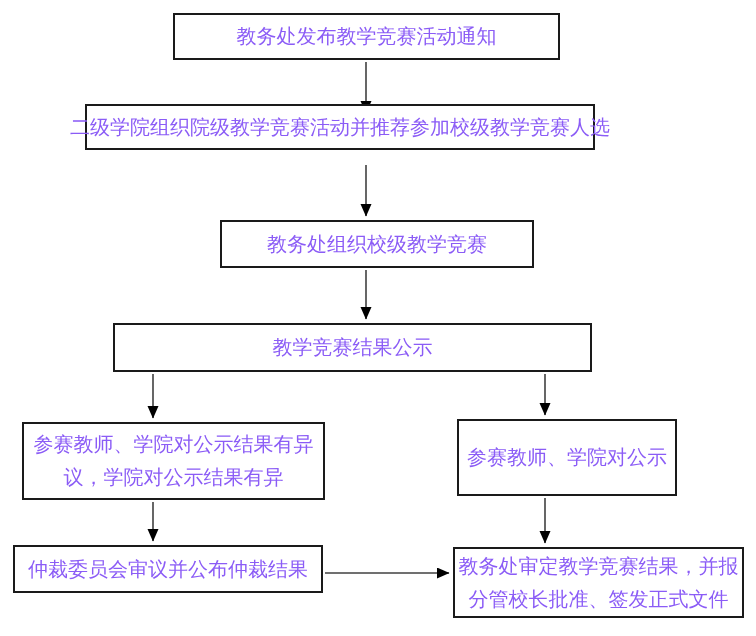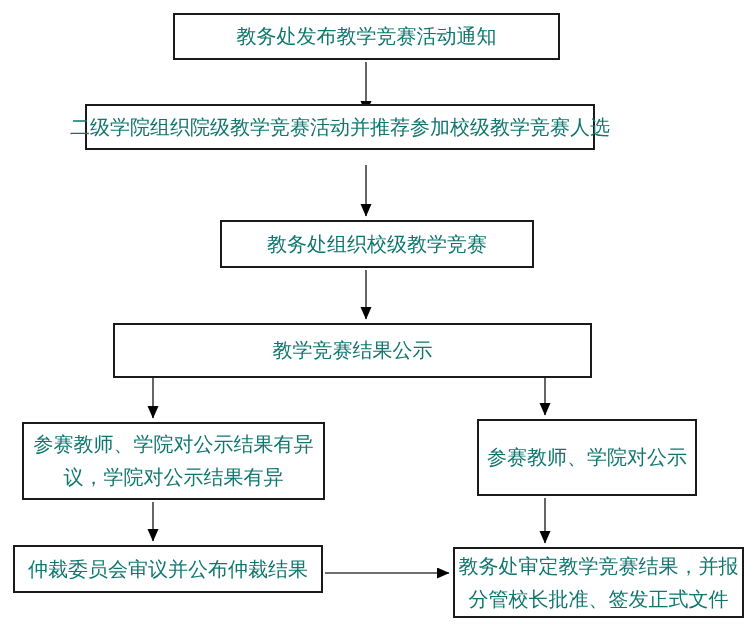--- a/index.html
+++ b/index.html
@@ -21,21 +21,21 @@
     top: 0;
     width: 756px;
     height: 636px;
     pointer-events: none;
   }
   .node {
     position: absolute;
     box-sizing: border-box;
     border: 2px solid #1a1a1a;
     background: #ffffff;
-    color: #0f766e;
+    color: #8b5cf6;
     display: flex;
     flex-direction: column;
     align-items: center;
     justify-content: center;
     text-align: center;
     font-size: 20px;
     padding: 0 2px;
   }
   .node .line {
     display: block;
@@ -70,30 +70,30 @@
   </div>
 
   <div class="node" style="left:85px; top:104px; width:510px; height:46px;">
     <span class="line">二级学院组织院级教学竞赛活动并推荐参加校级教学竞赛人选</span>
   </div>
 
   <div class="node" style="left:220px; top:220px; width:314px; height:48px;">
     <span class="line">教务处组织校级教学竞赛</span>
   </div>
 
-  <div class="node" style="left:113px; top:323px; width:479px; height:55px;">
+  <div class="node" style="left:113px; top:323px; width:479px; height:49px;">
     <span class="line">教学竞赛结果公示</span>
   </div>
 
   <div class="node" style="left:22px; top:422px; width:303px; height:78px;text-align:center;">
     <span class="line">参赛教师、学院对公示结果有异</span>
     <span class="line">议，学院对公示结果有异</span>
   </div>
 
-  <div class="node" style="left:477px; top:419px; width:220px; height:77px;">
+  <div class="node" style="left:457px; top:419px; width:220px; height:77px;">
     <span class="line">参赛教师、学院对公示</span>
   </div>
 
   <div class="node" style="left:13px; top:545px; width:310px; height:48px;align-items:center;">
     <span class="line">仲裁委员会审议并公布仲裁结果</span>
   </div>
 
   <div class="node" style="left:453px; top:547px; width:291px; height:71px;">
     <span class="line">教务处审定教学竞赛结果，并报</span>
     <span class="line">分管校长批准、签发正式文件</span>

